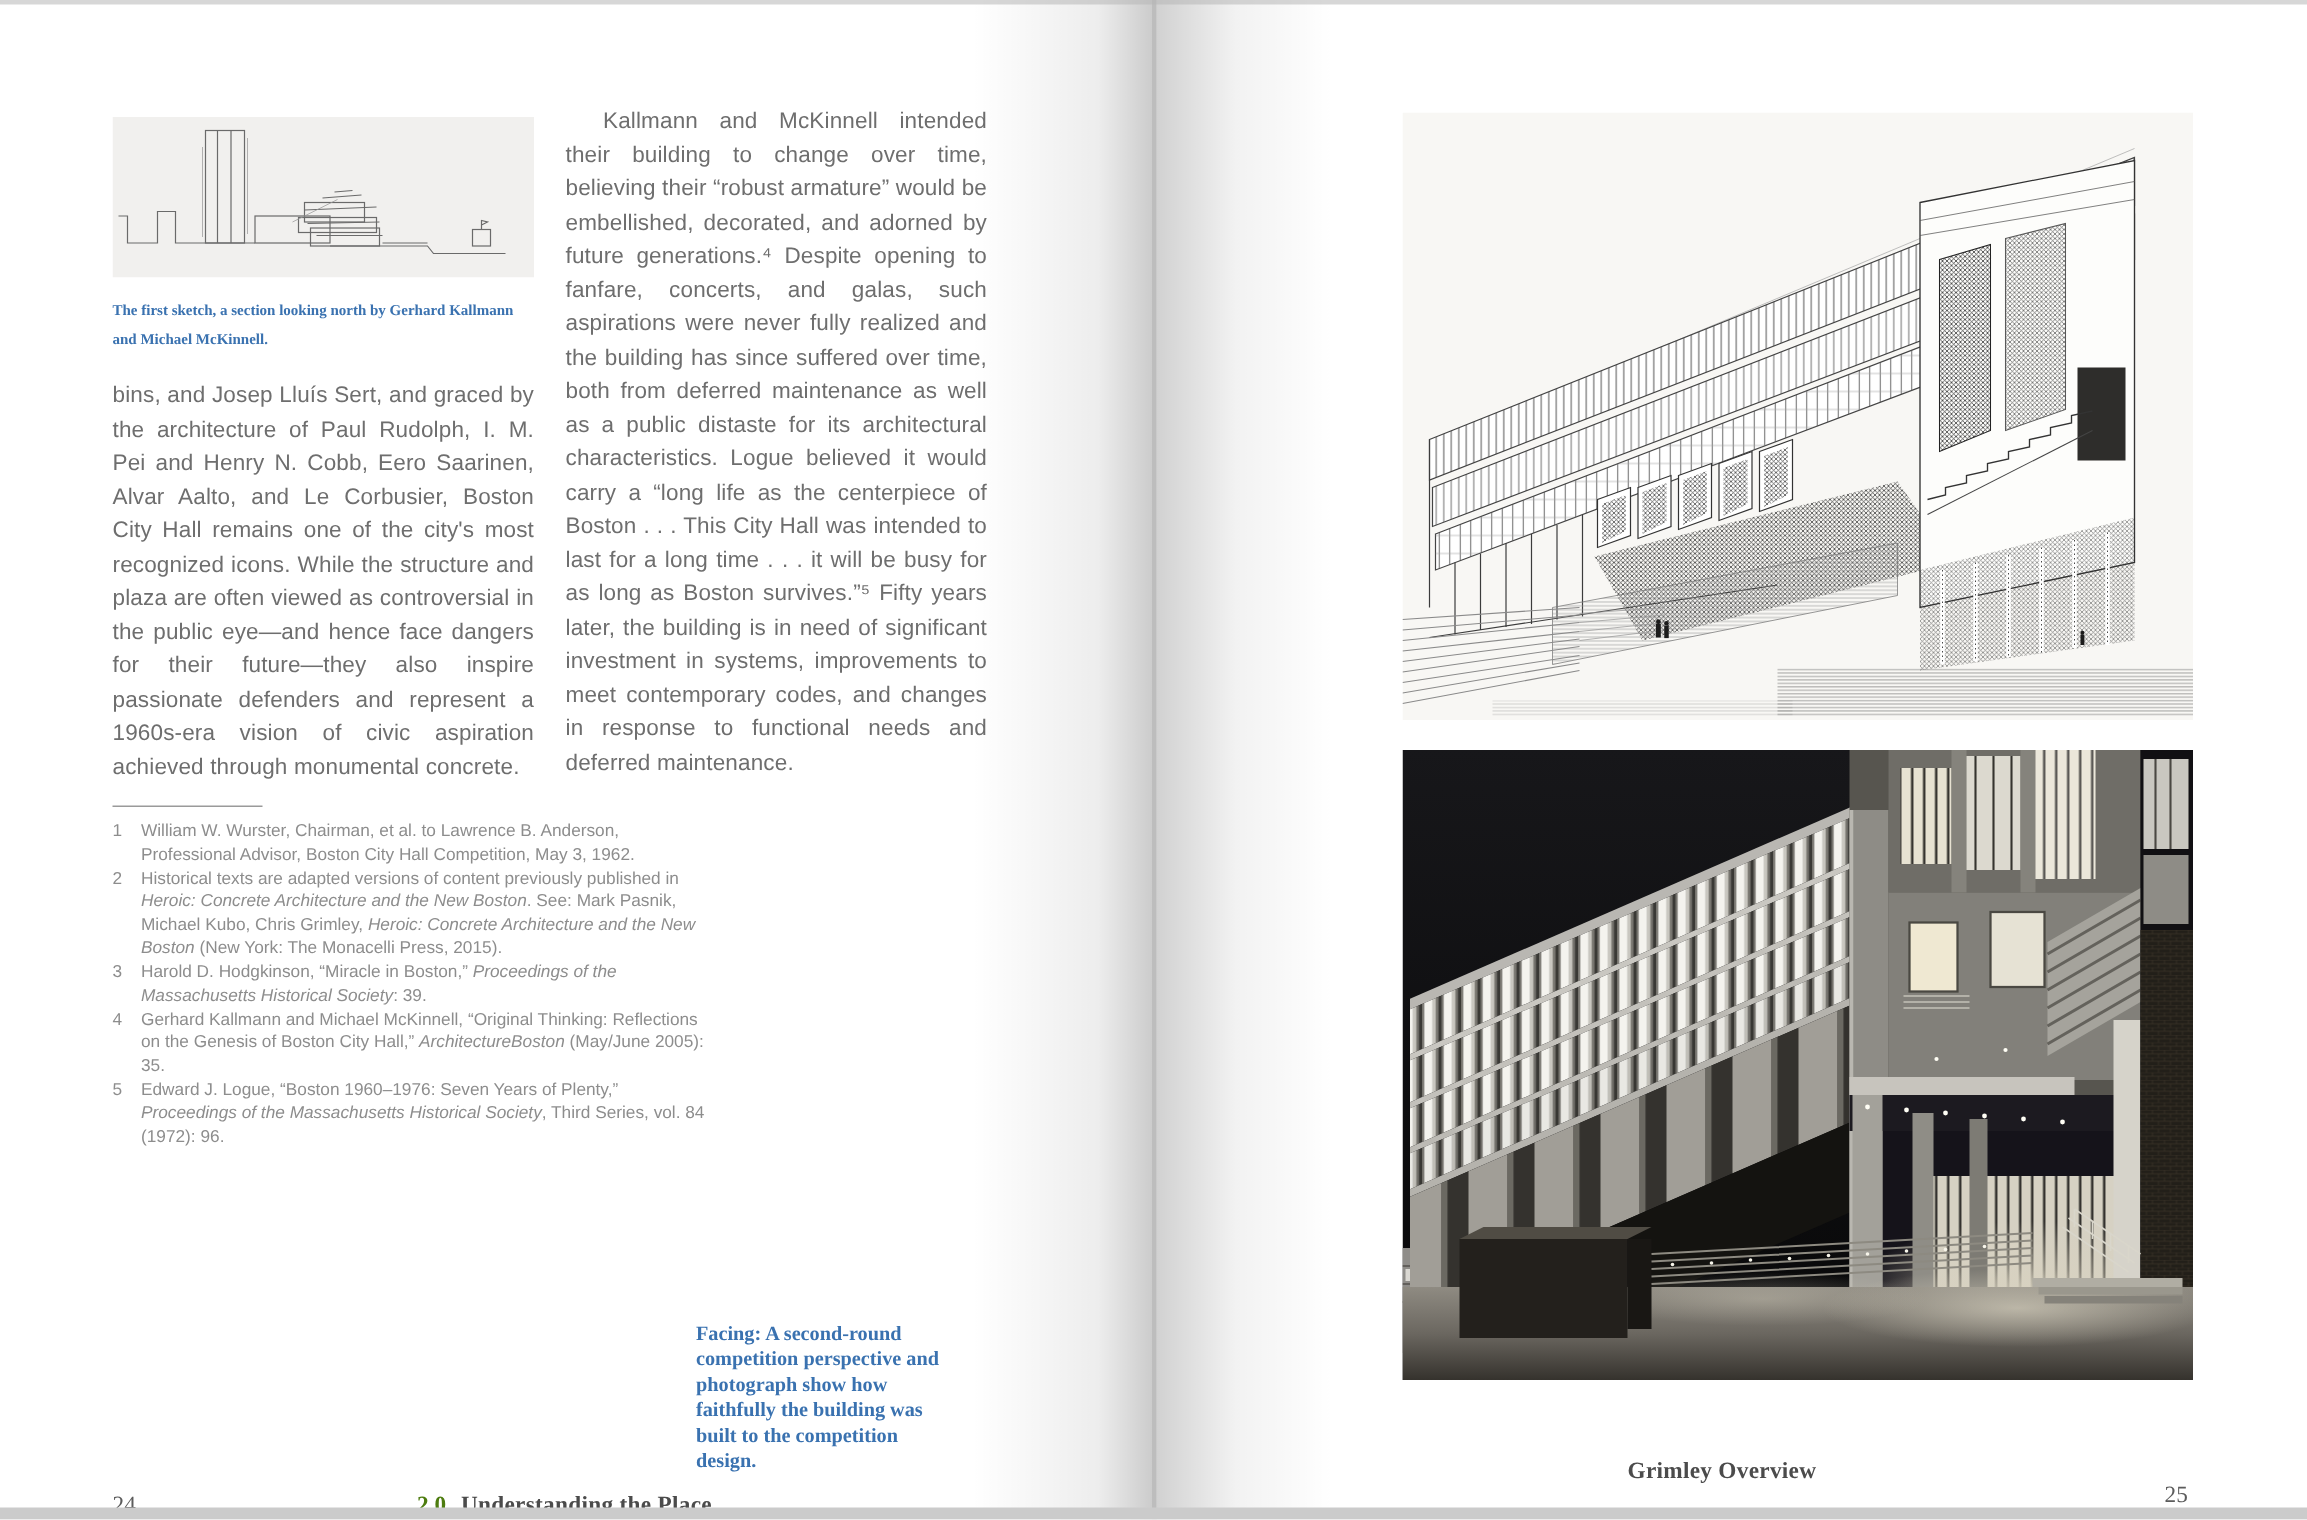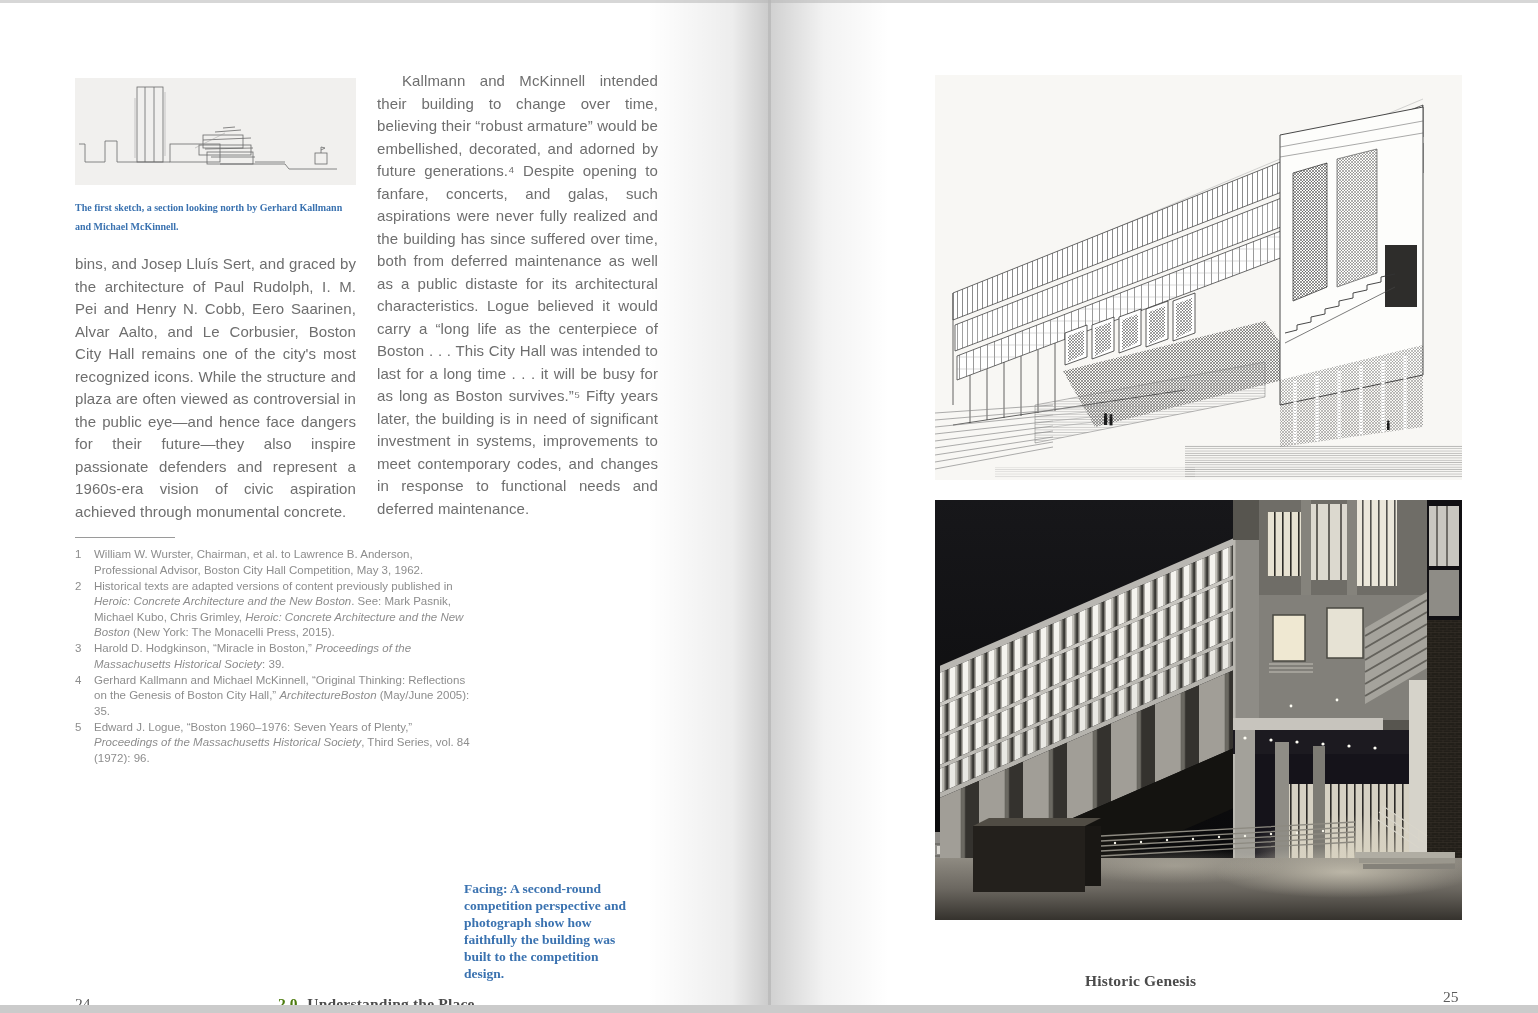--- a/index.html
+++ b/index.html
@@ -353,21 +353,21 @@
         <rect x="424" y="358" width="96" height="5" fill="#9a978d"></rect>
         <rect x="428" y="364" width="92" height="5" fill="#85827a"></rect>
         <g stroke="#d9d6cb" stroke-width="1.1" fill="none">
           <path d="M448,306 L492,336 M444,312 L488,342 M440,318 L484,348"></path>
           <path d="M448,306 V318 M460,314 V326 M472,322 V334 M484,330 V342"></path>
         </g>
       </svg>
     </figure>
 
     <div class="abs footer" style="left:1085px;top:972px;width:378px;">
-      <span class="sectitle">Historic Genesis</span>
+      <span class="sectitle">Grimley Overview</span>
       <span class="pagenum abs" style="left:358px;top:16px;">25</span>
     </div>
   </section>
 
   <div class="abs gutter-left"></div>
   <div class="abs spine"></div>
   <div class="abs gutter-right"></div>
   <div class="abs edge-top"></div>
   <div class="abs edge-bottom"></div>
 </div>

